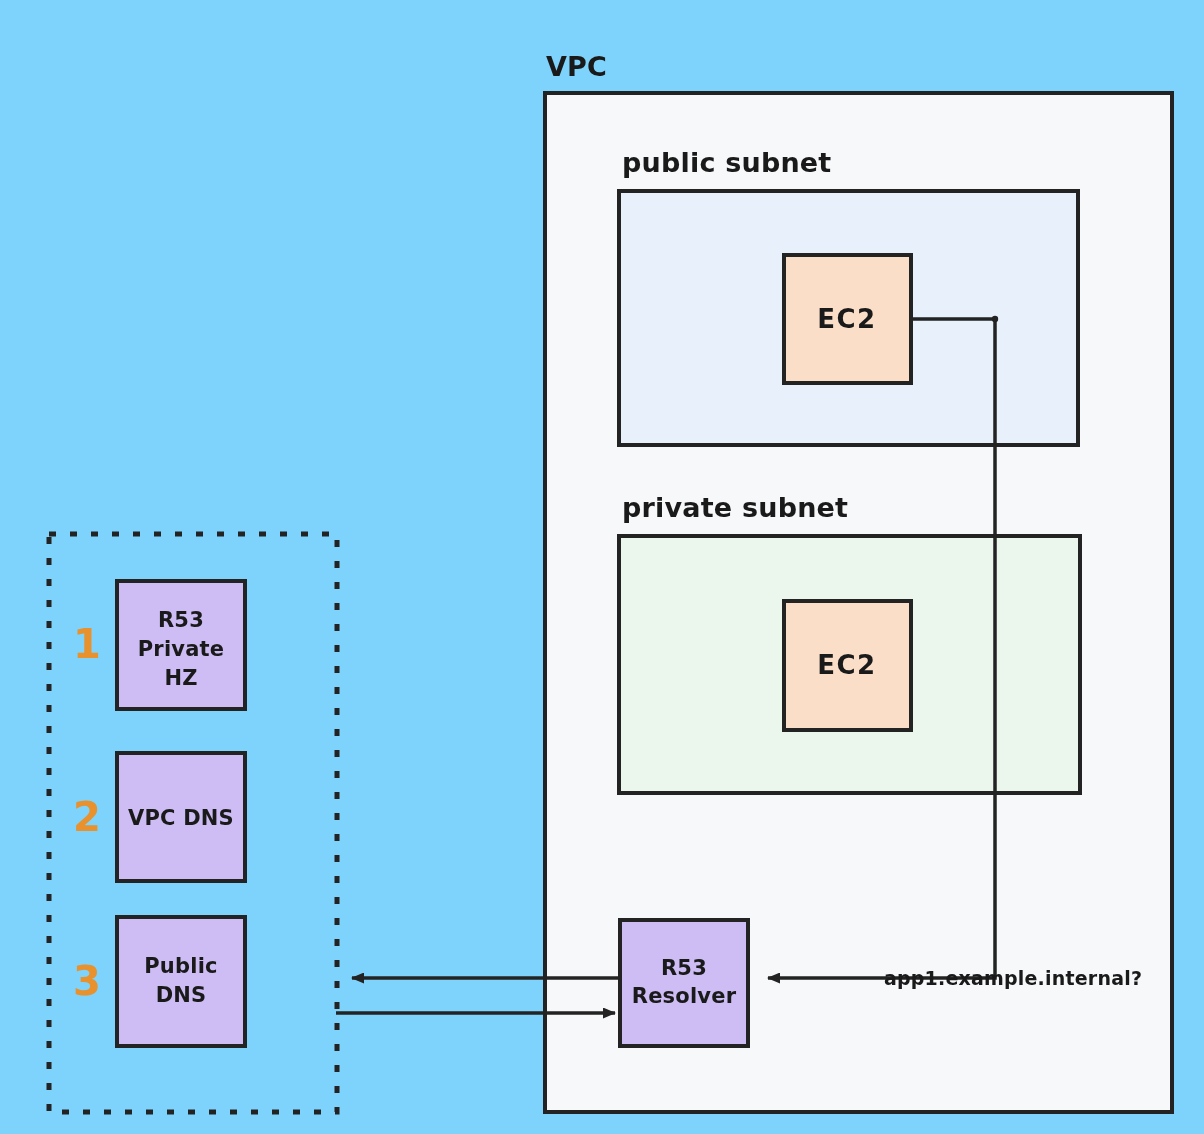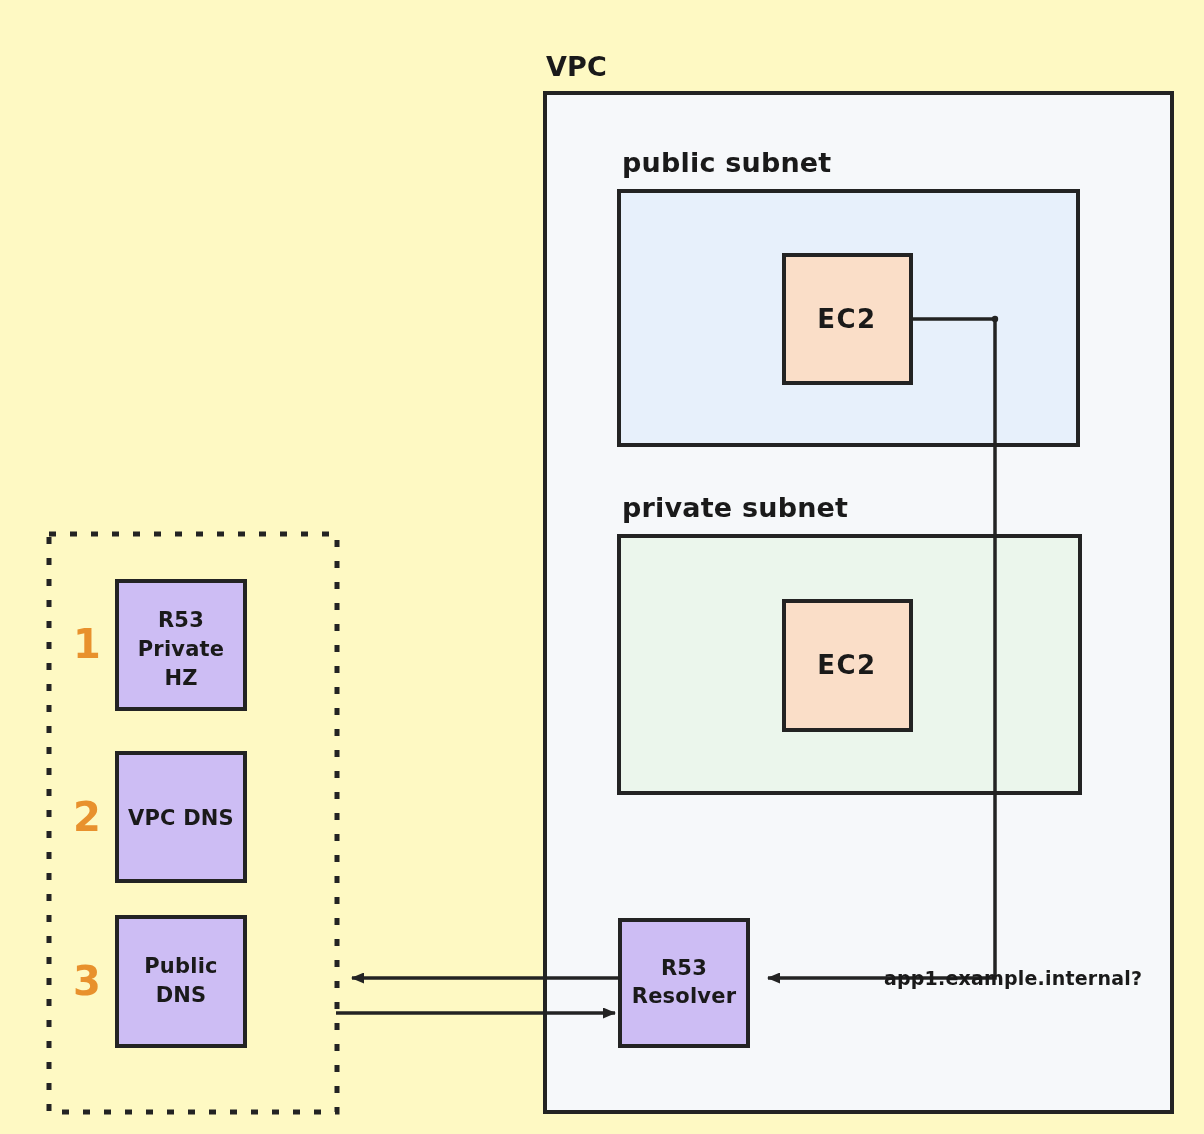--- a/index.html
+++ b/index.html
@@ -4,21 +4,21 @@
 <style>
   html, body {
     margin: 0;
     padding: 0;
     background: #ffffff;
   }
   #canvas {
     position: relative;
     width: 1204px;
     height: 1134px;
-    background: #fef9c3;
+    background: #7dd3fc;
     font-family: "DejaVu Sans", sans-serif;
     overflow: hidden;
   }
   svg#diagram {
     position: absolute;
     left: 0;
     top: 0;
     width: 1204px;
     height: 1134px;
   }

